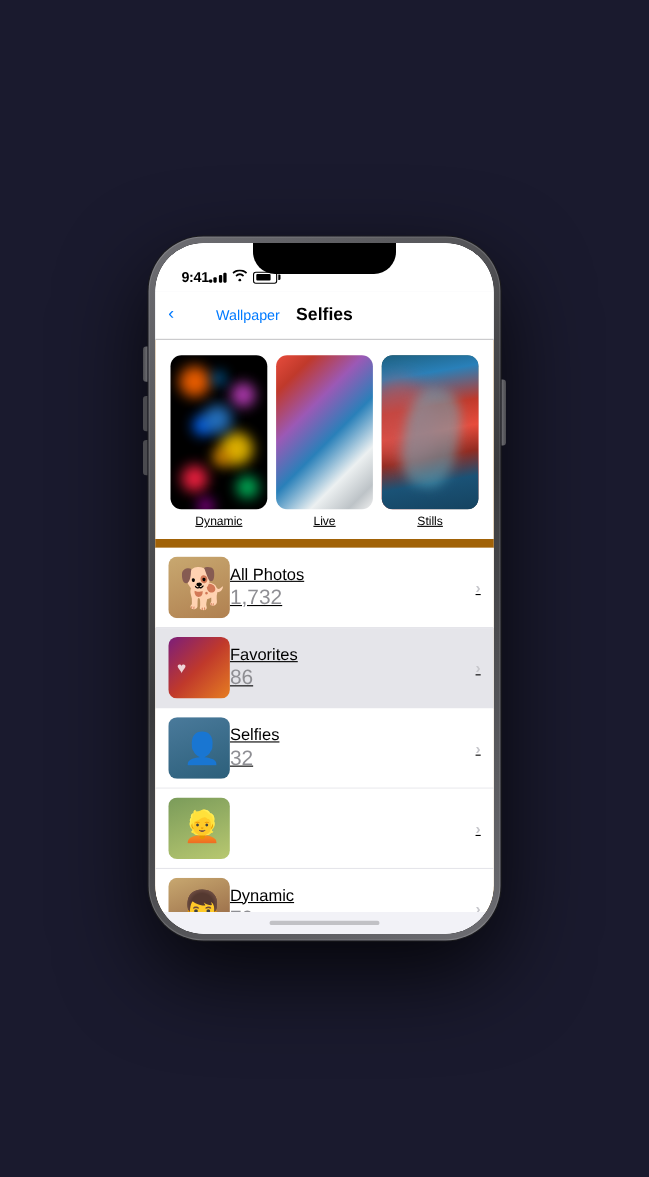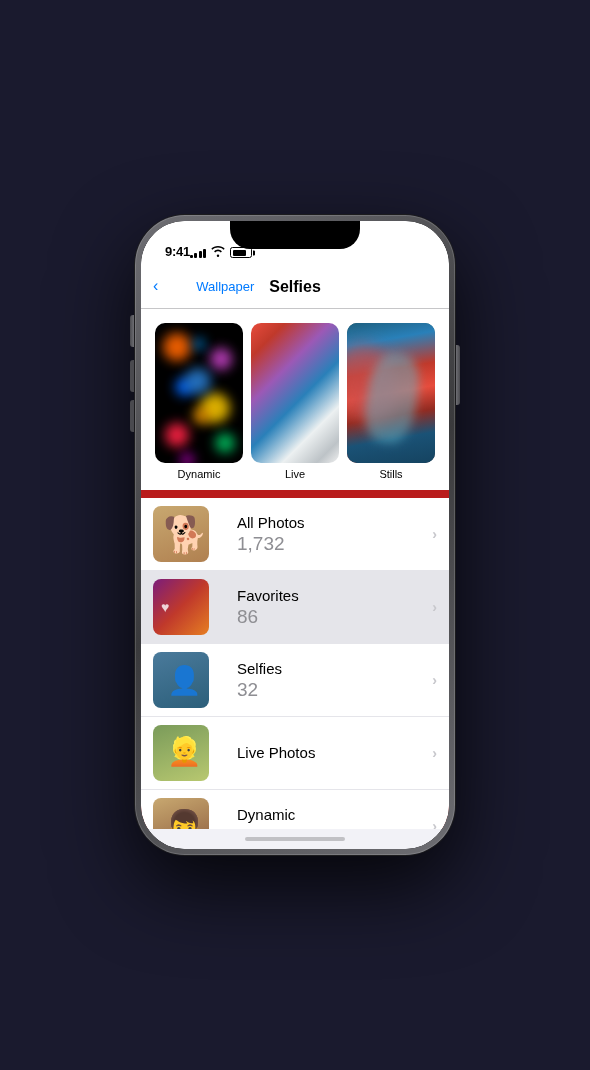--- a/index.html
+++ b/index.html
@@ -185,21 +185,22 @@
     .nav-title {
       font-size: 16px;
       font-weight: 600;
       color: #000;
     }
 
     
     .content {
       flex: 1;
       overflow: hidden;
-      background: #b91c1c;
+      background: #a16207;
+      text-decoration: underline;
     }
 
     
     .wallpaper-section {
       background: #fff;
       padding: 14px 14px 10px;
       display: flex;
       gap: 8px;
       justify-content: space-between;
     }
@@ -264,21 +265,21 @@
       width: 56px;
       height: 56px;
       border-radius: 8px;
       overflow: hidden;
       flex-shrink: 0;
       position: relative;
     }
 
     .list-info {
       flex: 1;
-      padding-left: 28px;
+      padding-left: 0;
     }
 
     .list-title {
       font-size: 15px;
       color: #000;
       margin-bottom: 2px;
     }
 
     .list-count {
       font-size: 19px;
@@ -432,21 +433,20 @@
               <div class="list-count">32</div>
             </div>
             <span class="list-chevron">›</span>
           </div>
 
           <div class="list-item">
             <div class="list-thumb">
               <div class="livephoto-body"></div>
             </div>
             <div class="list-info">
-              <div class="list-title">Live Photos</div>
             </div>
             <span class="list-chevron">›</span>
           </div>
 
           <div class="list-item" style="border-bottom:none;">
             <div class="list-thumb">
               <div class="portrait-body"></div>
             </div>
             <div class="list-info">
               <div class="list-title">Dynamic</div>

